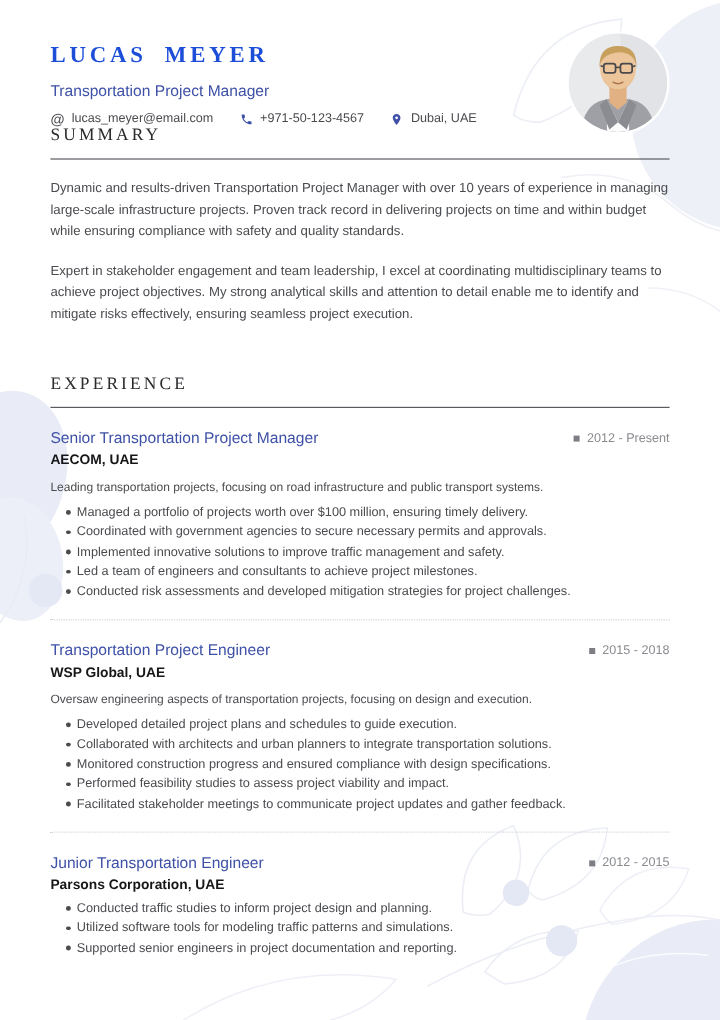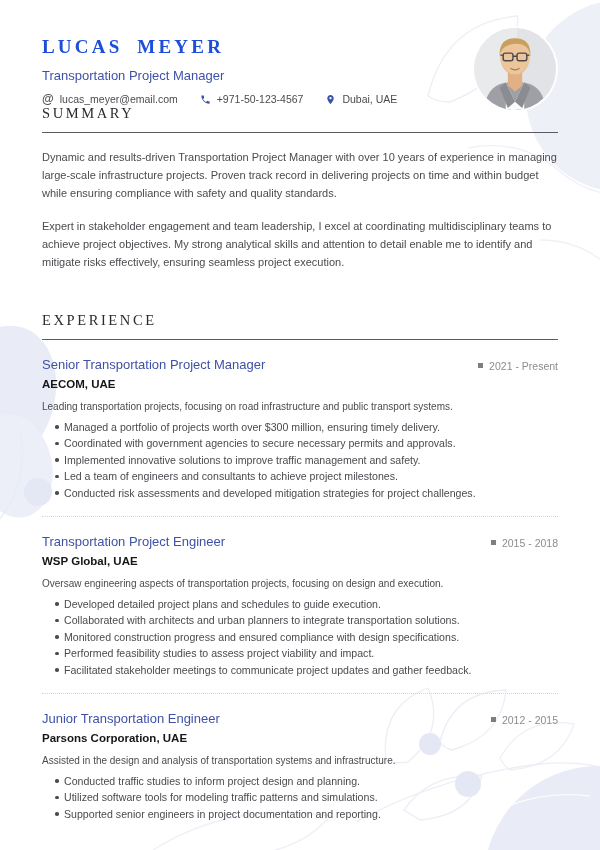--- a/index.html
+++ b/index.html
@@ -50,21 +50,21 @@
   }
   .summary-section { }
   .summary-paragraphs p {
     font-size: 11px; line-height: 1.62; color: #4a4b4f;
     margin: 16px 0 0 0;
   }
   .experience-section { margin-top: 40px; }
   
   .job { padding: 17px 0 15px 0; }
   .job + .job { border-top: 1px dotted #d3d6de; }
-  .job-head { display: flex; justify-content: space-between; align-items: flex-end; }
+  .job-head { display: flex; justify-content: space-between; align-items: center; }
   .job-title { font-size: 13px; color: #3e51a7; margin: 0; font-weight: normal; }
   .job-dates {
     display: flex; align-items: center; gap: 6px;
     font-size: 10.5px; color: #8a8c90; white-space: nowrap; padding-top: 2px;
   }
   .date-square { width: 5px; height: 5px; background: #7c7e83; display: inline-block; }
   .job-company { font-size: 11.5px; font-weight: bold; color: #161618; margin: 6px 0 0 0; }
   .job-desc { font-size: 10px; color: #4a4b4f; margin: 10px 0 0 0; line-height: 1.4; }
   ul.job-bullets { list-style: none; margin: 5px 0 0 0; padding: 0 0 0 22px; }
   ul.job-bullets li {
@@ -177,27 +177,27 @@
 
   <div class="experience-section">
     <h2 class="section-heading">EXPERIENCE</h2>
     <hr class="section-rule">
 
     <div class="job">
       <div class="job-head">
         <h3 class="job-title">Senior Transportation Project Manager</h3>
         <span class="job-dates">
           <span class="date-square"></span>
-          <span>2021 - Present</span>
+          <span>2012 - Present</span>
         </span>
       </div>
       <p class="job-company">AECOM, UAE</p>
       <p class="job-desc">Leading transportation projects, focusing on road infrastructure and public transport systems.</p>
       <ul class="job-bullets">
-          <li>Managed a portfolio of projects worth over $300 million, ensuring timely delivery.</li>
+          <li>Managed a portfolio of projects worth over $100 million, ensuring timely delivery.</li>
           <li>Coordinated with government agencies to secure necessary permits and approvals.</li>
           <li>Implemented innovative solutions to improve traffic management and safety.</li>
           <li>Led a team of engineers and consultants to achieve project milestones.</li>
           <li>Conducted risk assessments and developed mitigation strategies for project challenges.</li>
         </ul>
     </div>
 
     <div class="job">
       <div class="job-head">
         <h3 class="job-title">Transportation Project Engineer</h3>
@@ -219,21 +219,20 @@
 
     <div class="job">
       <div class="job-head">
         <h3 class="job-title">Junior Transportation Engineer</h3>
         <span class="job-dates">
           <span class="date-square"></span>
           <span>2012 - 2015</span>
         </span>
       </div>
       <p class="job-company">Parsons Corporation, UAE</p>
-      <p class="job-desc">Assisted in the design and analysis of transportation systems and infrastructure.</p>
       <ul class="job-bullets">
           <li>Conducted traffic studies to inform project design and planning.</li>
           <li>Utilized software tools for modeling traffic patterns and simulations.</li>
           <li>Supported senior engineers in project documentation and reporting.</li>
         </ul>
     </div>
   </div>
 </div>
 
 </body></html>

